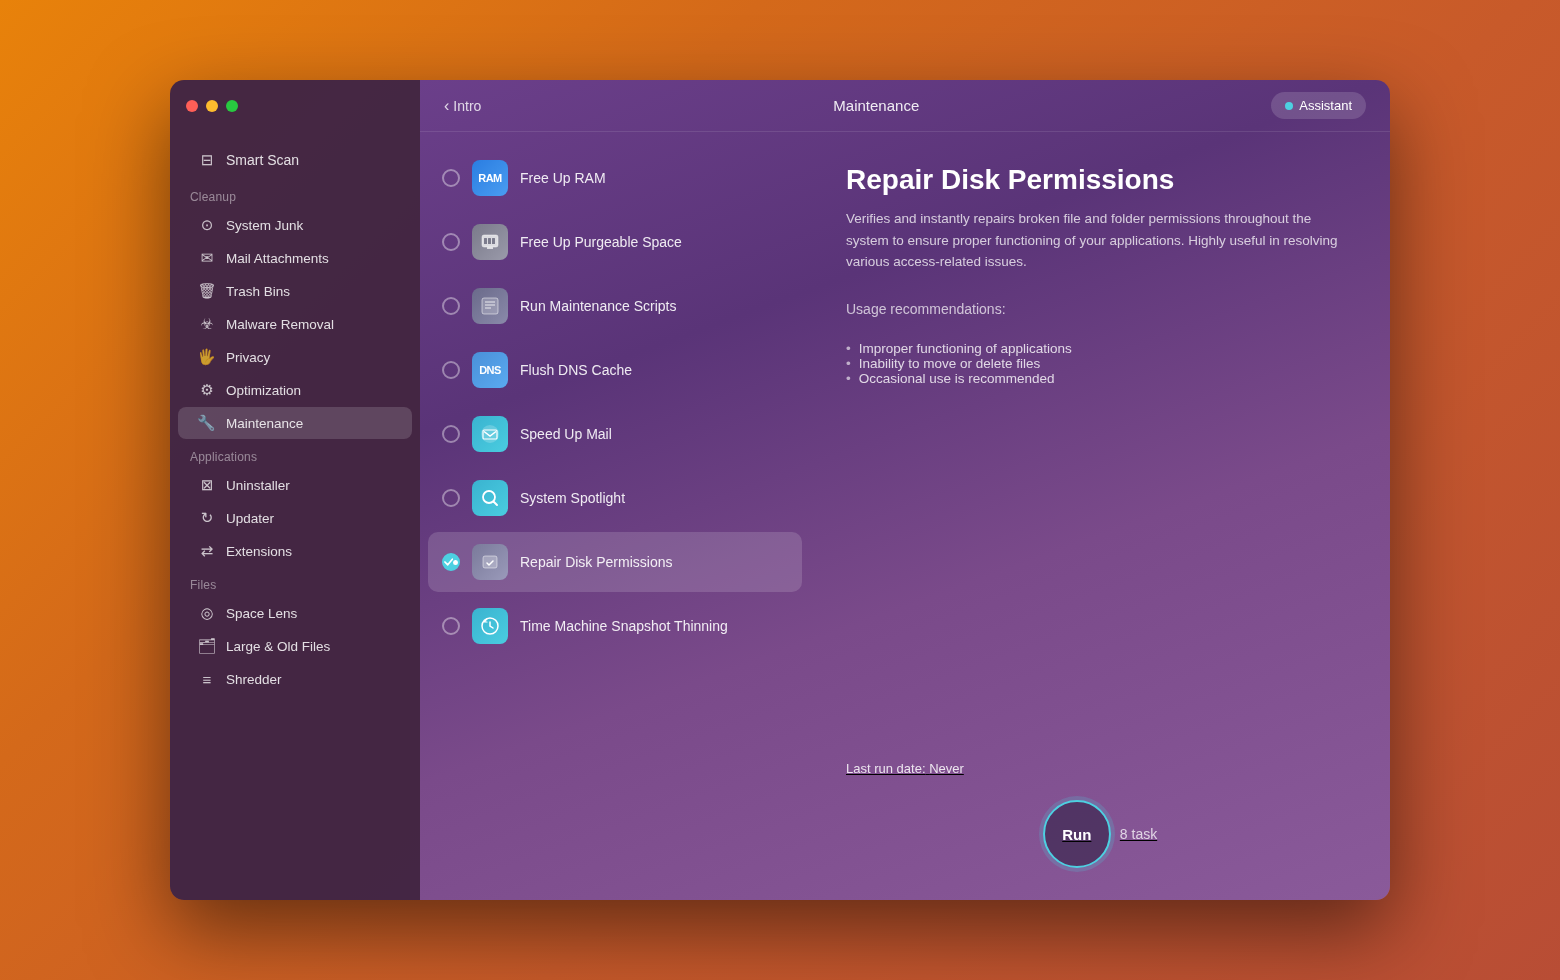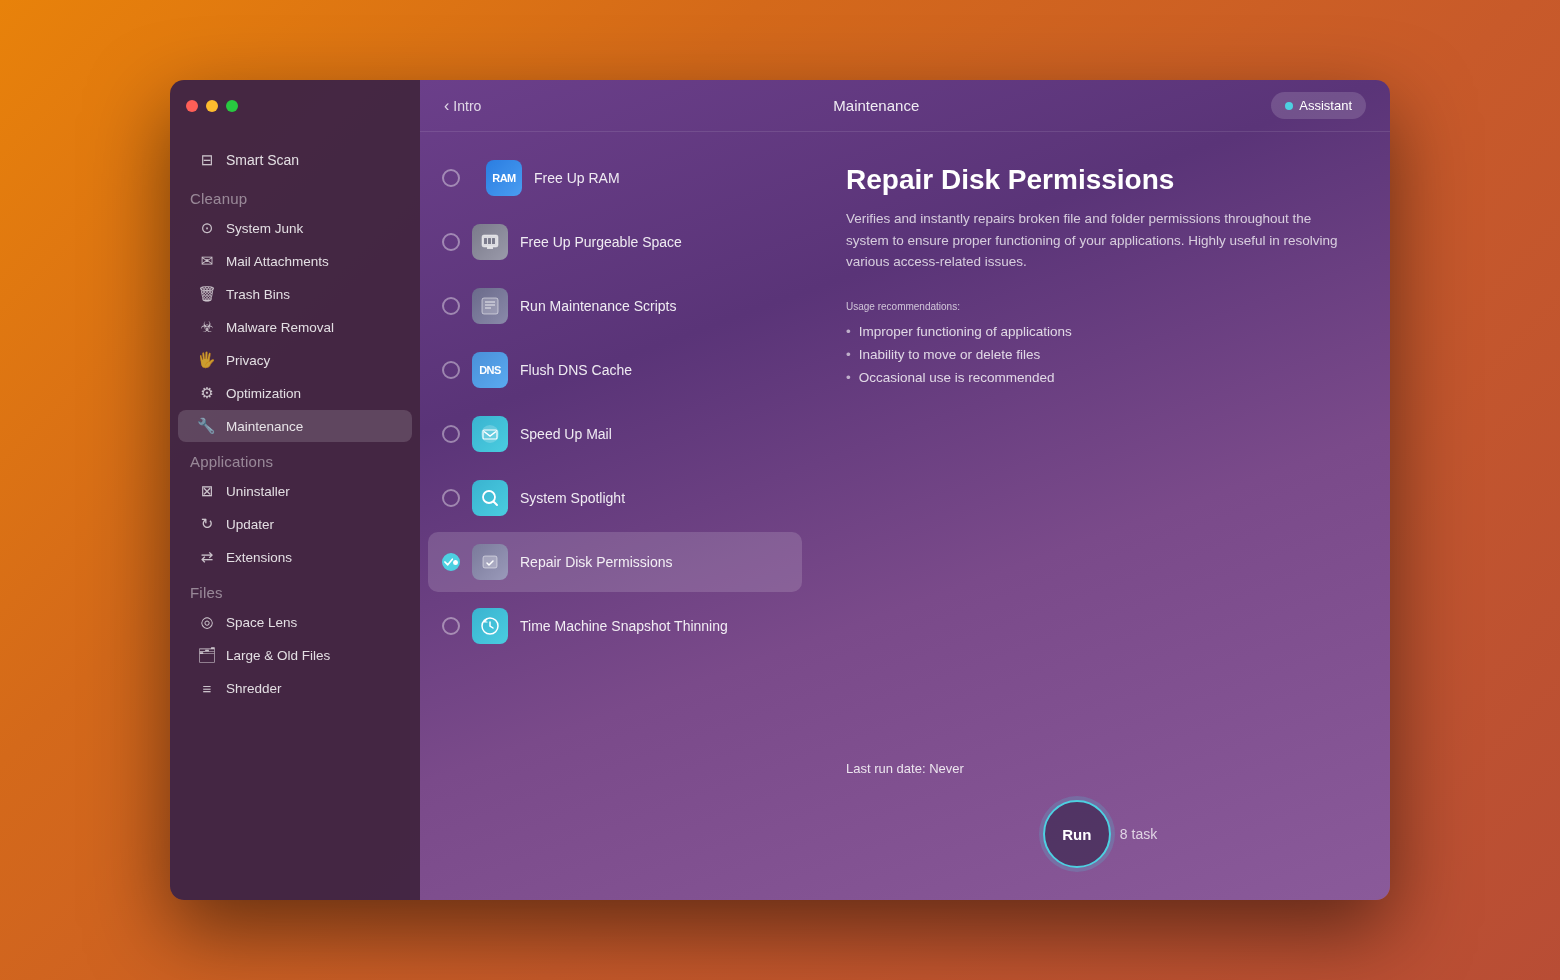--- a/index.html
+++ b/index.html
@@ -74,21 +74,21 @@
       background: rgba(255,255,255,0.15);
     }
 
     .sidebar-item.smart-scan {
       font-size: 14px;
       font-weight: 500;
       padding: 10px 20px;
     }
 
     .sidebar-section-label {
-      font-size: 15px;
+      font-size: 12px;
       color: rgba(255,255,255,0.45);
       padding: 10px 20px 4px;
       font-weight: 500;
       letter-spacing: 0.2px;
     }
 
     .sidebar-icon {
       width: 18px;
       height: 18px;
       display: flex;
@@ -213,21 +213,21 @@
       border-radius: 8px;
       display: flex;
       align-items: center;
       justify-content: center;
       font-size: 20px;
       flex-shrink: 0;
       overflow: hidden;
     }
 
     
-    .icon-ram { background: linear-gradient(135deg, #2a7de1, #4a9df1); margin-left: 14px; }
+    .icon-ram { background: linear-gradient(135deg, #2a7de1, #4a9df1); }
     .icon-purgeable { background: linear-gradient(135deg, #7a7a8a, #9a9aaa); }
     .icon-scripts { background: linear-gradient(135deg, #6a6a8a, #8a8aaa); }
     .icon-dns { background: linear-gradient(135deg, #4a90d9, #5aaaf0); }
     .icon-mail { background: linear-gradient(135deg, #3ab3d0, #4acde0); }
     .icon-spotlight { background: linear-gradient(135deg, #3ab3d0, #4acde0); }
     .icon-disk { background: linear-gradient(135deg, #7a7a9a, #9a9aba); }
     .icon-timemachine { background: linear-gradient(135deg, #3ab3d0, #4acde0); }
 
     
     .detail-panel {
@@ -245,48 +245,48 @@
     }
 
     .detail-description {
       font-size: 13.5px;
       color: rgba(255,255,255,0.75);
       line-height: 1.6;
       margin-bottom: 28px;
     }
 
     .detail-usage-title {
-      font-size: 10px;
+      font-size: 14px;
       color: rgba(255,255,255,0.7);
-      margin-bottom: 12px;
+      margin-bottom: 24px;
     }
 
     .detail-usage-list {
       list-style: none;
       display: flex;
       flex-direction: column;
-      gap: 8px;
       justify-content: center;
     }
 
     .detail-usage-list li {
       font-size: 13.5px;
       color: rgba(255,255,255,0.8);
       display: flex;
       align-items: center;
       gap: 8px;
     }
 
     .detail-usage-list li::before {
       content: '•';
       color: rgba(255,255,255,0.6);
     }
 
     .detail-footer {
       margin-top: auto;
+      text-decoration: underline;
     }
 
     .last-run {
       font-size: 13px;
       color: rgba(255,255,255,0.65);
       margin-bottom: 24px;
     }
 
     .last-run span {
       color: rgba(255,255,255,0.85);

